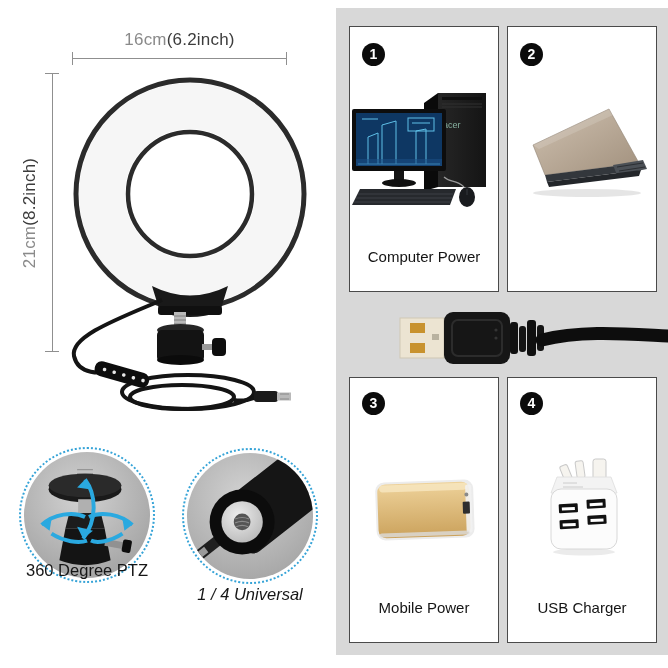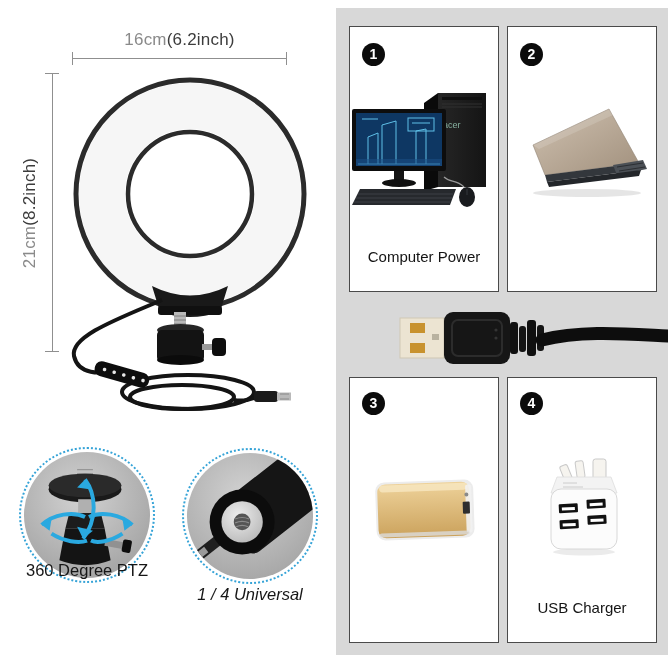--- a/index.html
+++ b/index.html
@@ -295,20 +295,21 @@
       <g transform="rotate(-2,55,40)">
         <rect x="6" y="8" width="98" height="58" rx="9" fill="#ececec"></rect>
         <rect x="8" y="10" width="92" height="54" rx="8" fill="url(#goldG)"></rect>
         <rect x="10" y="11" width="88" height="7" rx="3.5" fill="#f7e7c2" opacity="0.8"></rect>
         <rect x="96" y="13" width="6" height="48" rx="2" fill="#f2f2f2" opacity="0.9"></rect>
         <rect x="93" y="30" width="7" height="12" rx="1" fill="#2e2e2e"></rect>
         <circle cx="97" cy="23" r="2" fill="#8a8a8a"></circle>
         <rect x="9" y="59" width="90" height="4" rx="2" fill="#dcdcdc" opacity="0.8"></rect>
       </g>
     </svg>
+    <div class="card-label">Mobile Power</div>
   </div>
 
   <div class="power-card" style="left:171px; top:369px;">
     <div class="num-badge" style="left:12px; top:14px;">
       <span>4</span>
     </div>
     <svg class="abs" style="left:25px; top:75px;" width="100" height="105" viewBox="0 0 100 105">
       <ellipse cx="51" cy="99" rx="31" ry="3.5" fill="rgba(0,0,0,0.08)"></ellipse>
 
       <rect x="60" y="6" width="13" height="26" rx="2.5" fill="#f6f4ef" stroke="#c9c9c9"></rect>

